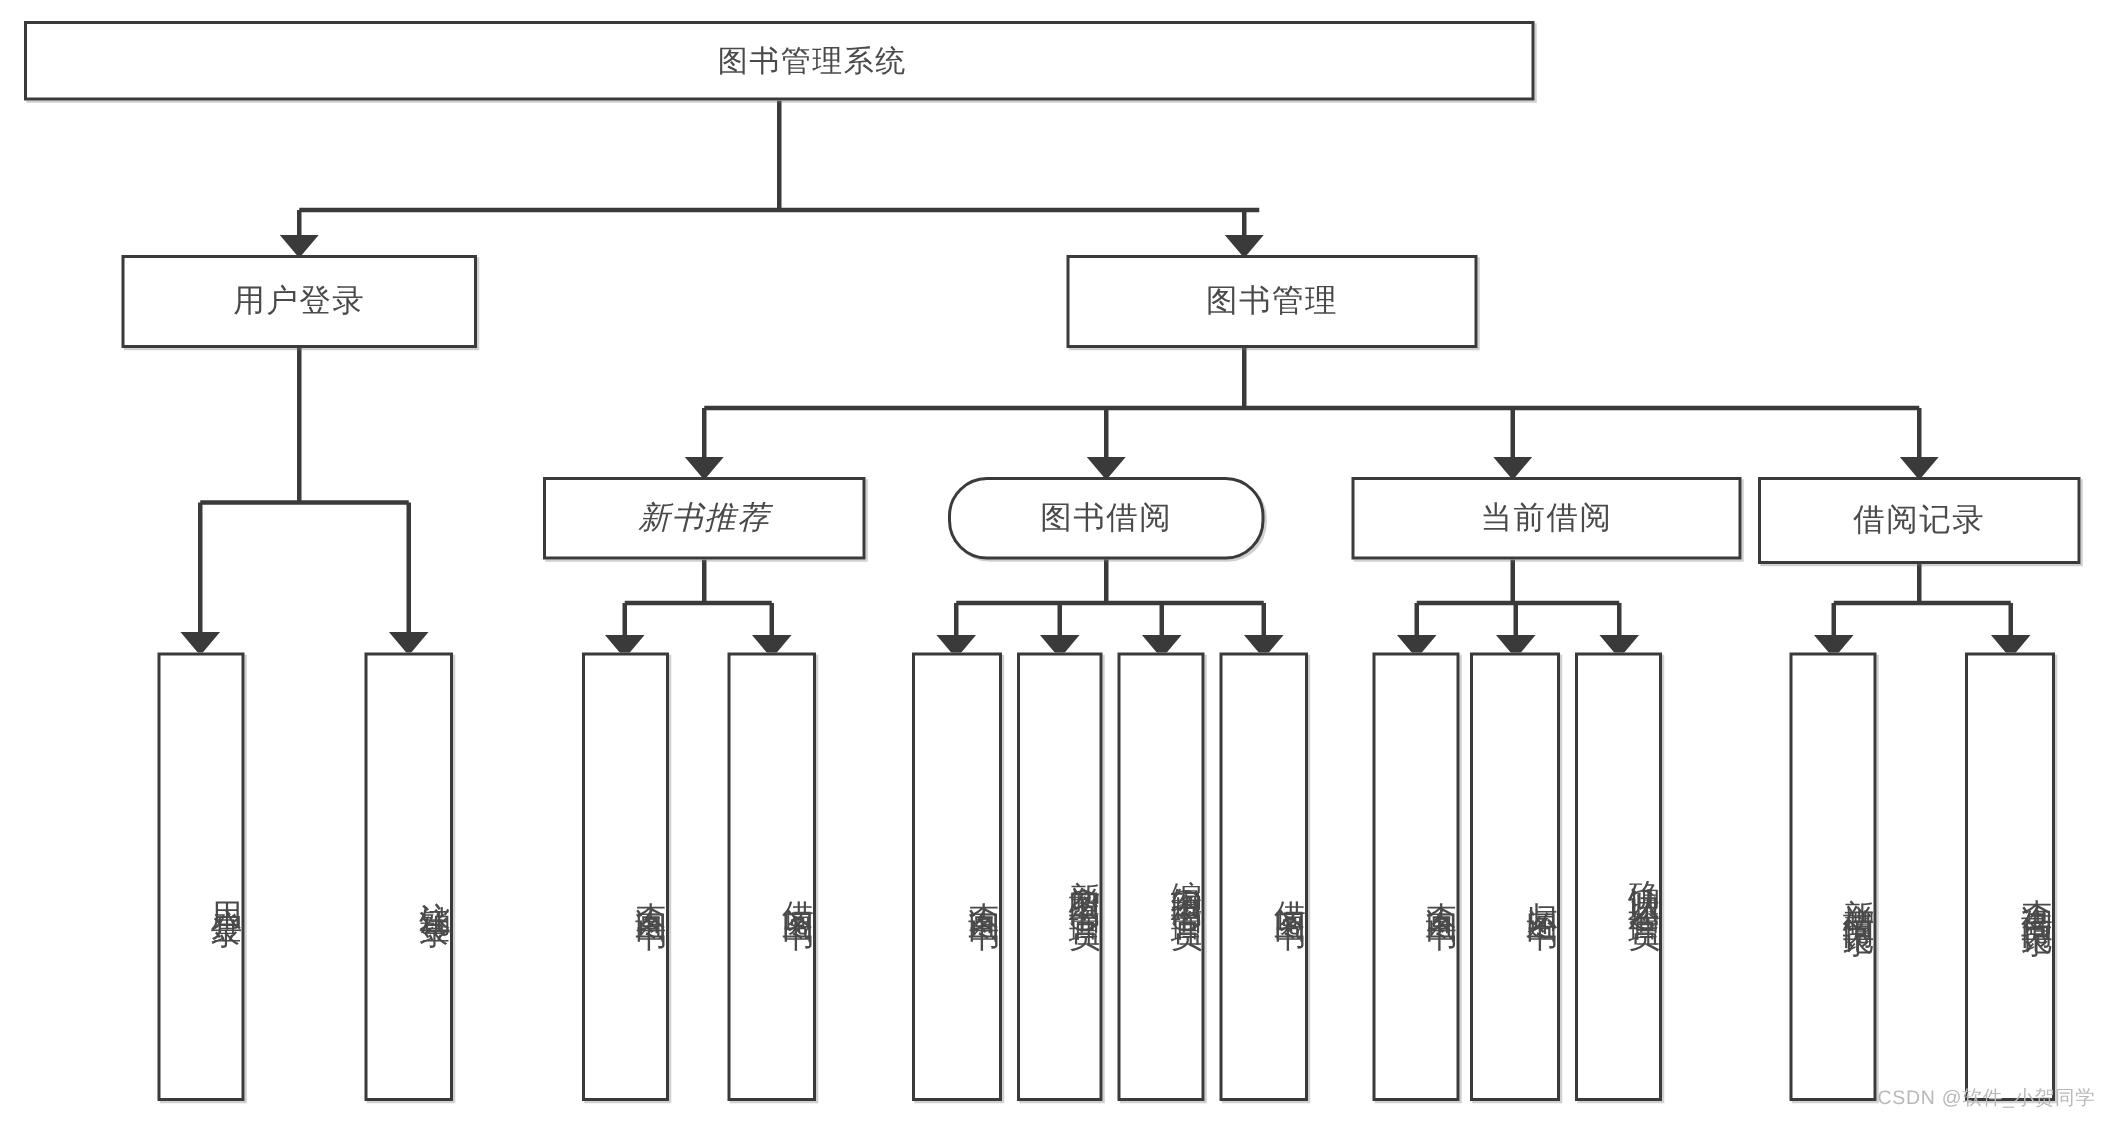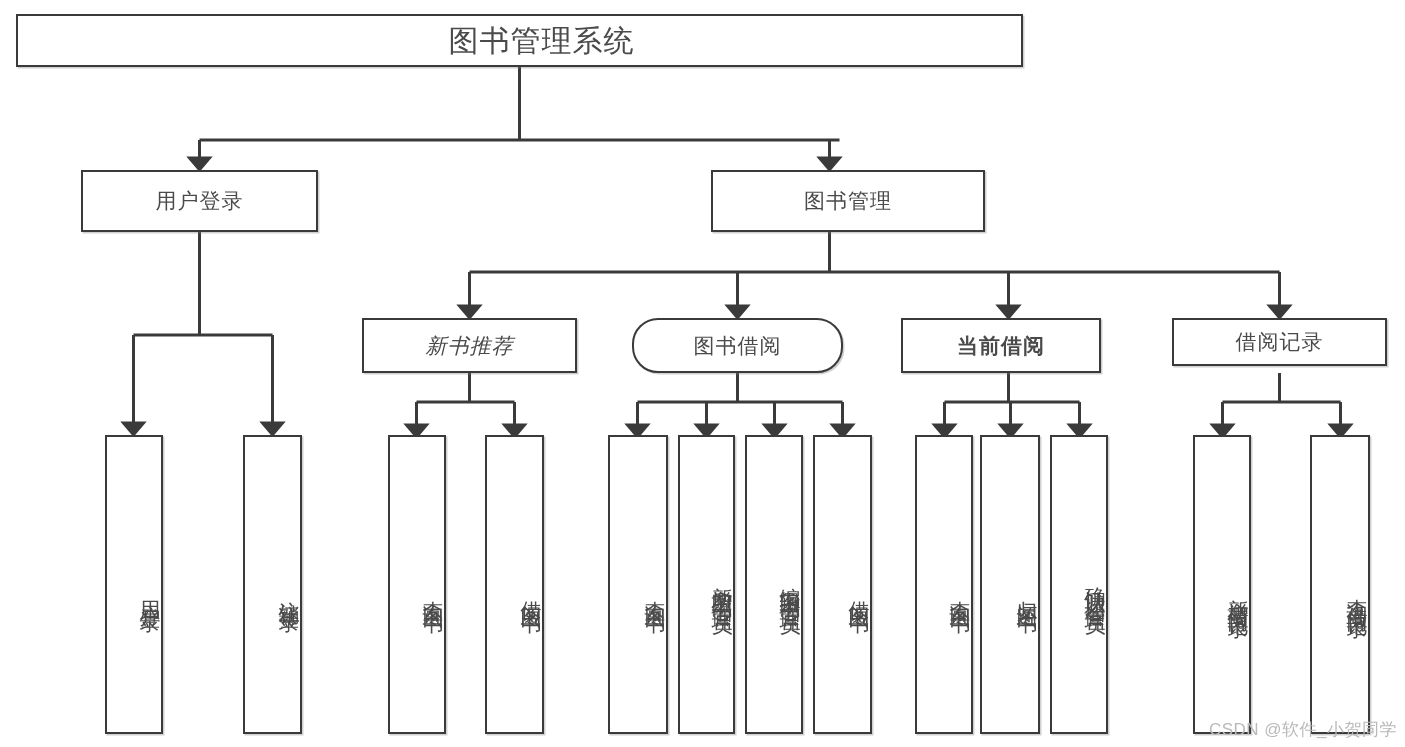--- a/index.html
+++ b/index.html
@@ -28,41 +28,41 @@
     justify-content:center;
     color:#4a4a4a;
     box-shadow:1.5px 1.5px 0 rgba(120,120,120,0.35);
   }
   .node.h {
     font-size:21px;
     letter-spacing:1px;
     line-height:1.1;
     white-space:nowrap;
   }
-  .node.root { font-size:30px;padding-left:44px; }
+  .node.root { font-size:20px;padding-left:44px; }
   .node.v {
     writing-mode:vertical-rl;
     text-orientation:upright;
     font-size:21px;
     letter-spacing:4px;
     line-height:1.05;
     align-items:flex-start;
     justify-content:center;
     padding-top:14px;
     white-space:nowrap;
   }
   .node.v .vlabel {
     writing-mode:vertical-rl;
     text-orientation:upright;
     letter-spacing:4px;
   }
   #watermark {
     position:absolute;
     right:8px; bottom:6px;
-    font-size:17px;
+    font-size:13px;
     color:#b9b9b9;
     letter-spacing:0.5px;
     white-space:nowrap;
     z-index:5;
   }
 </style>
 </head>
 <body>
 
 <div id="diagram">
@@ -127,24 +127,24 @@
   <div class="node h" style="left:711px; top:170px; width:274px; height:62px;">
     <span>图书管理</span>
   </div>
 
   <div class="node h" style="left:362px; top:318px; width:215px; height:55px;font-style:italic;">
     <span>新书推荐</span>
   </div>
   <div class="node h" style="left:632px; top:318px; width:211px; height:55px;border-radius:26px;">
     <span>图书借阅</span>
   </div>
-  <div class="node h" style="left:901px; top:318px; width:200px; height:55px;font-weight:bold;">
+  <div class="node h" style="left:901px; top:318px; width:260px; height:55px;">
     <span>当前借阅</span>
   </div>
-  <div class="node h" style="left:1172px; top:318px; width:215px; height:48px;">
+  <div class="node h" style="left:1172px; top:318px; width:215px; height:58px;">
     <span>借阅记录</span>
   </div>
 
   <div class="node v" style="left:105px; top:435px; width:58px; height:299px;">
     <span class="vlabel">用户登录</span>
   </div>
   <div class="node v" style="left:243px; top:435px; width:59px; height:299px;">
     <span class="vlabel">注销登录</span>
   </div>
   <div class="node v" style="left:388px; top:435px; width:58px; height:299px;">

